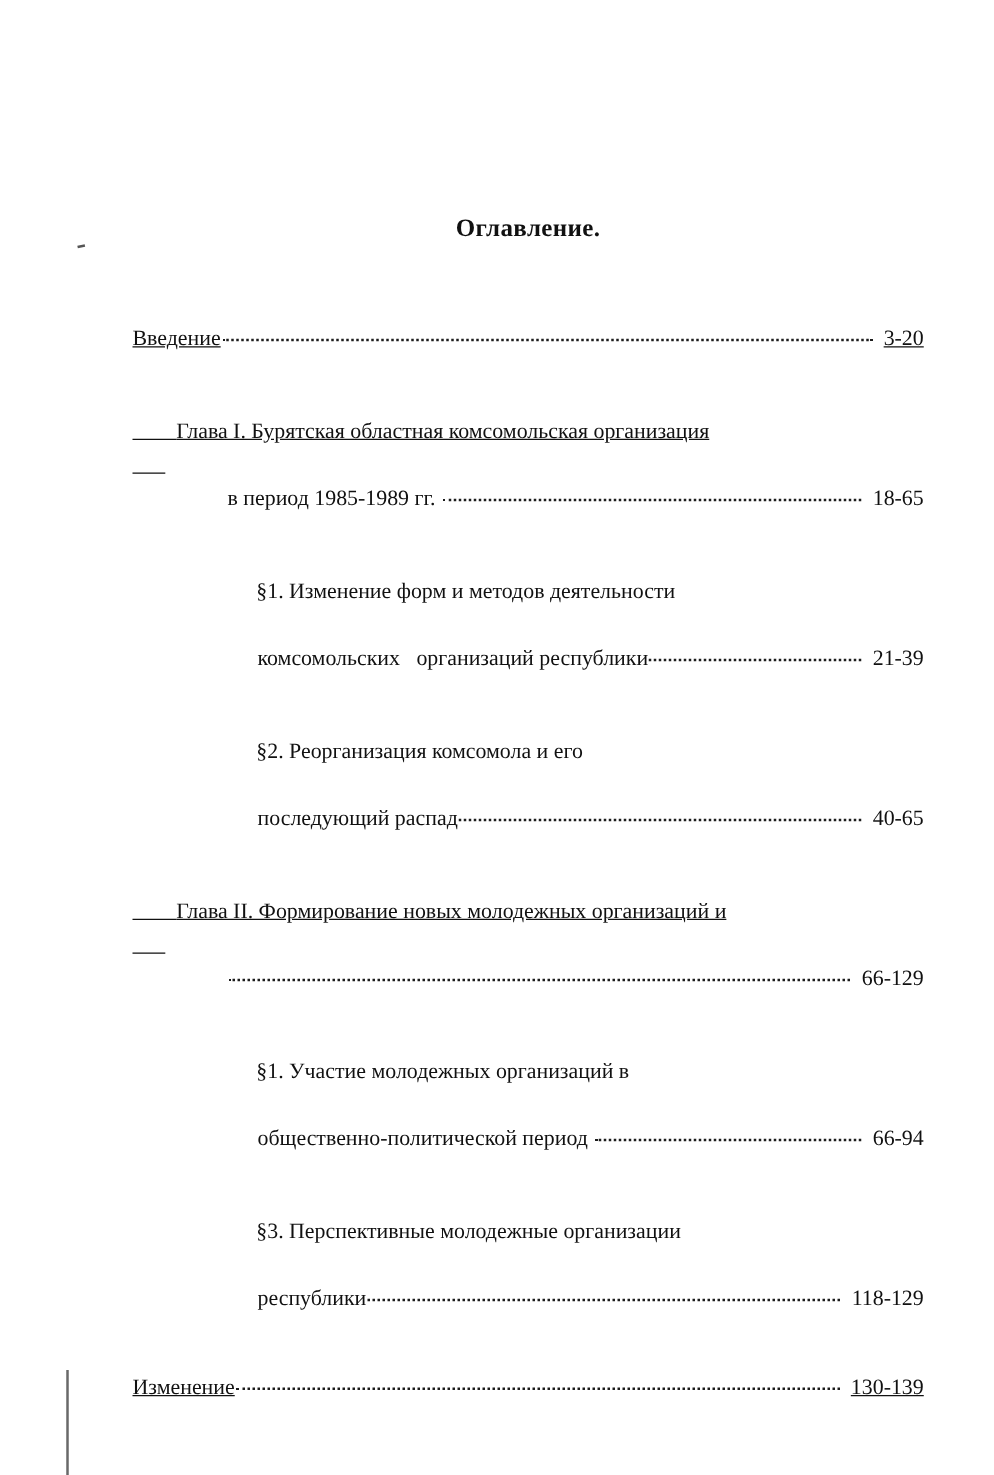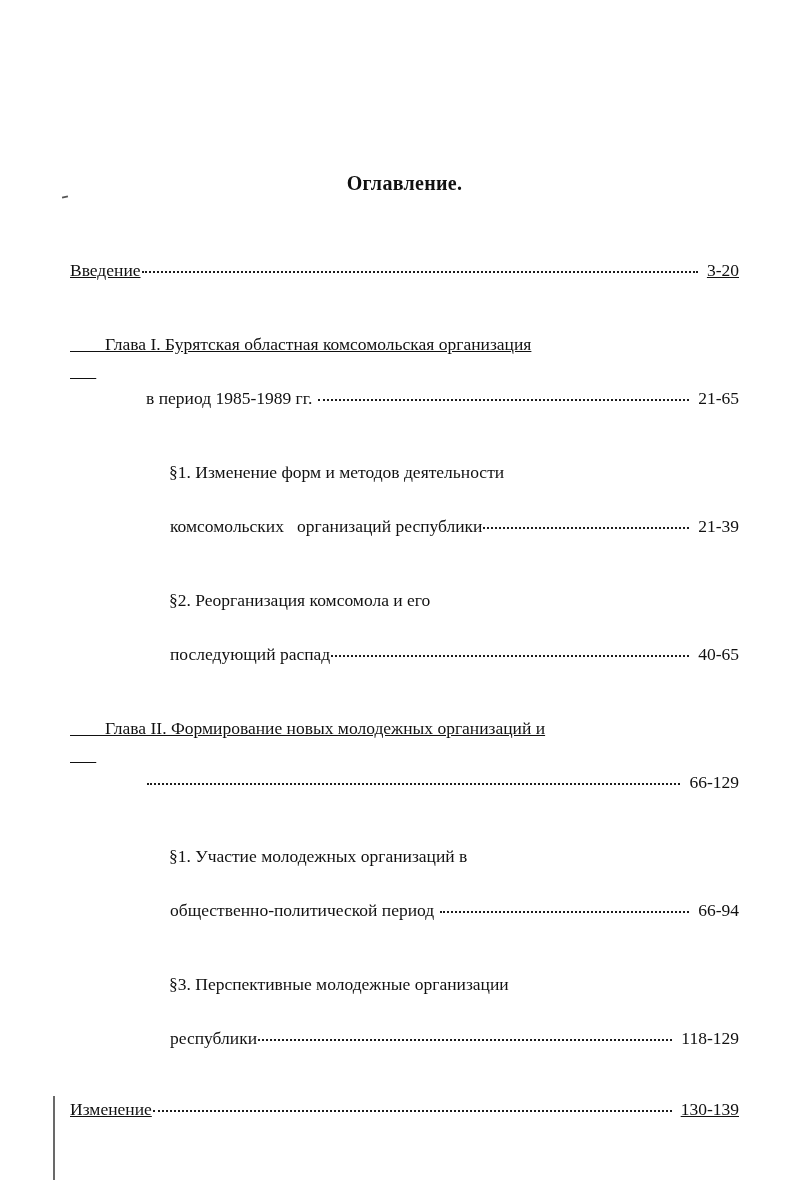--- a/index.html
+++ b/index.html
@@ -9,21 +9,21 @@
   }
   .page {
     position: relative;
     width: 795px;
     height: 1180px;
     background: #ffffff;
     color: #111111;
     font-family: "Liberation Serif", "DejaVu Serif", serif;
     font-size: 17.5px;
     box-sizing: border-box;
-    padding: 0 56px 0 70px;
+    padding: 0 56px 0 106px;
     overflow: hidden;
   }
   .doc-title {
     text-align: center;
     font-size: 20px;
     letter-spacing: 0.3px;
     margin: 0;
     padding-top: 172px;
   }
   .toc {
@@ -95,21 +95,21 @@
       </div>
     </div>
 
     <div class="entry">
       <div class="line indent-0">
         <span>Глава I. Бурятская областная комсомольская организация</span>
       </div>
       <div class="line indent-1 with-leader">
         <span>в период 1985-1989 гг. </span>
         <span class="leader"></span>
-        <span class="pages">21-65</span>
+        <span class="pages">18-65</span>
       </div>
     </div>
 
     <div class="entry">
       <div class="line indent-2">
         <span>§1. Изменение форм и методов деятельности</span>
       </div>
       <div class="line indent-3 with-leader">
         <span>комсомольских   организаций республики</span>
         <span class="leader"></span>

